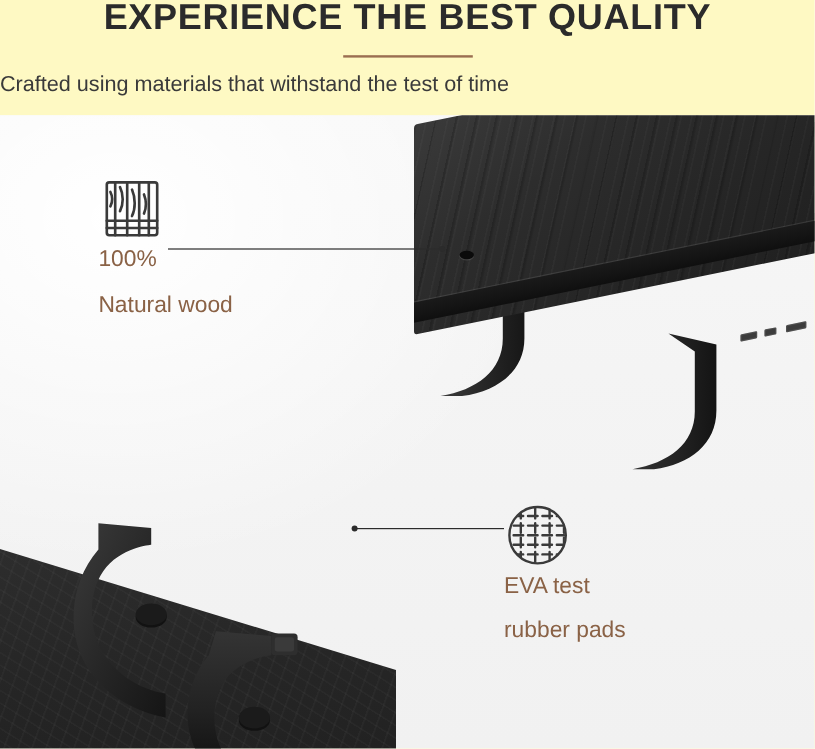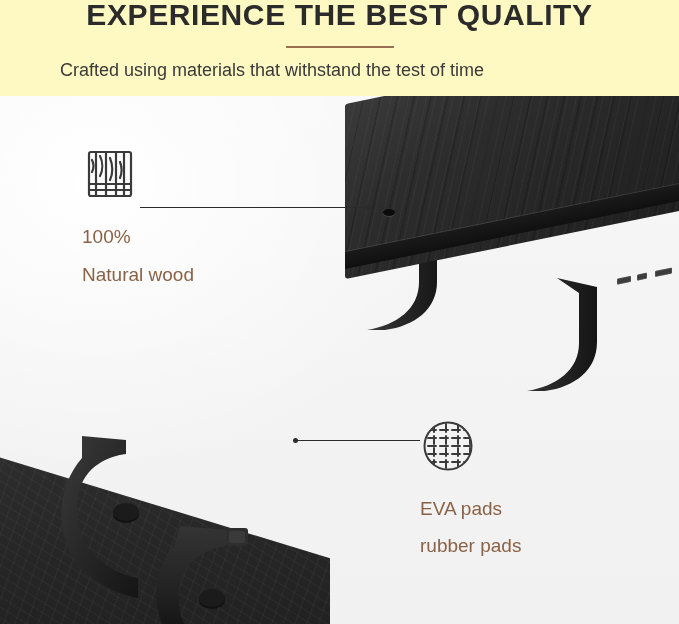--- a/index.html
+++ b/index.html
@@ -39,21 +39,20 @@
     width: 108px;
     height: 2px;
     margin-left: -54px;
     background: #9b6f51;
   }
   .subhead {
     position: absolute;
     left: 0;
     top: 57px;
     width: 544px;
-    text-align: center;
     font-size: 18px;
     color: #3a3a3a;
     line-height: 26px;
   }
 
   
   .scene {
     position: absolute;
     left: 0;
     top: 96px;
@@ -238,21 +237,21 @@
   .callout-eva {
     position: absolute;
     left: 420px;
     top: 322px;
     width: 230px;
   }
   .callout-label {
     font-size: 19px;
     line-height: 26px;
     color: #8a6246;
-    margin-top: 22px;
+    margin-top: 2px;
     white-space: pre-line;
   }
   .icon-box {
     width: 56px;
     height: 56px;
   }
   .leader {
     position: absolute;
     height: 1px;
     background: #2b2b2b;
@@ -447,18 +446,18 @@
             <path d="M8 28 h8 M20 28 h8 M32 28 h8 M44 28 h6"></path>
             <path d="M8 36 h8 M20 36 h8 M32 36 h8 M44 36 h6"></path>
             <path d="M8 44 h8 M20 44 h8 M32 44 h8 M44 44 h6"></path>
             <path d="M14 6 v8 M14 18 v8 M14 30 v8 M14 42 v8"></path>
             <path d="M26 6 v8 M26 18 v8 M26 30 v8 M26 42 v8"></path>
             <path d="M38 6 v8 M38 18 v8 M38 30 v8 M38 42 v8"></path>
             <path d="M50 6 v8 M50 18 v8 M50 30 v8"></path>
           </g>
         </svg>
       </div>
-      <div class="callout-label">EVA pads</div>
+      <div class="callout-label">EVA test</div>
       <div class="callout-label" style="margin-top:11px;">rubber pads</div>
     </div>
 
   </div>
 </div>
 
 </body></html>

